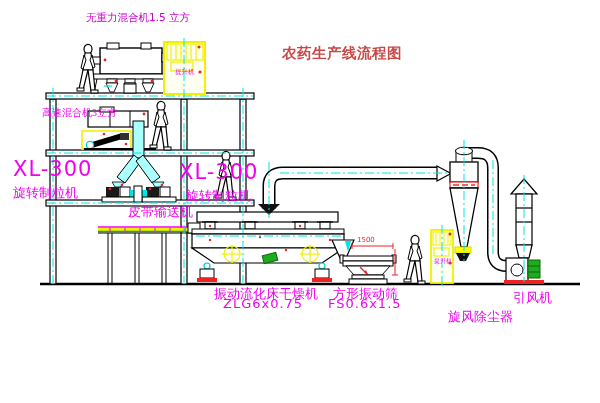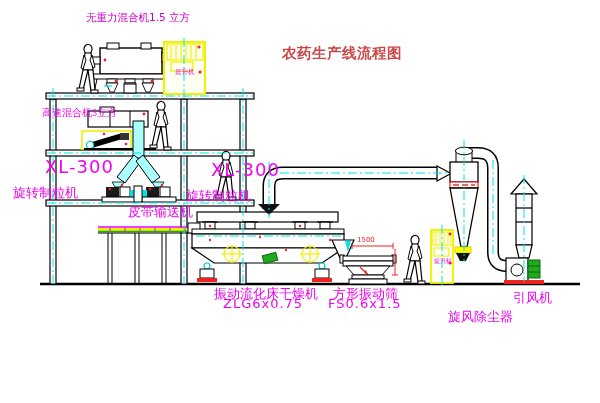--- a/index.html
+++ b/index.html
@@ -8,21 +8,21 @@
   svg{position:absolute;left:0;top:0;}
   .lbl{position:absolute;white-space:nowrap;line-height:1.05;}
   .mag{color:#f000f0;}
   .violet{color:#cc00cc;}
   .red{color:#ee2222;}
   .title-row{position:absolute;left:282px;top:44px;display:flex;align-items:baseline;color:#c94747;}
   .title-cn{font-size:14.5px;font-weight:bold;letter-spacing:0.5px;}
   .title-cap{font-size:23px;font-weight:normal;margin-left:1px;}
   .small-cn{font-size:13px;}
   .model-big{font-size:13px;letter-spacing:1px;}
-  .xl{font-size:18px;letter-spacing:1px;margin-left:32px;}
+  .xl{font-size:21px;letter-spacing:1px;}
   .tiny{font-size:6.5px;}
   .dim{font-size:7px;}
 </style>
 </head>
 <body>
 
 <div id="canvas">
 
 <svg width="600" height="403" viewBox="0 0 600 403">
   <defs>

